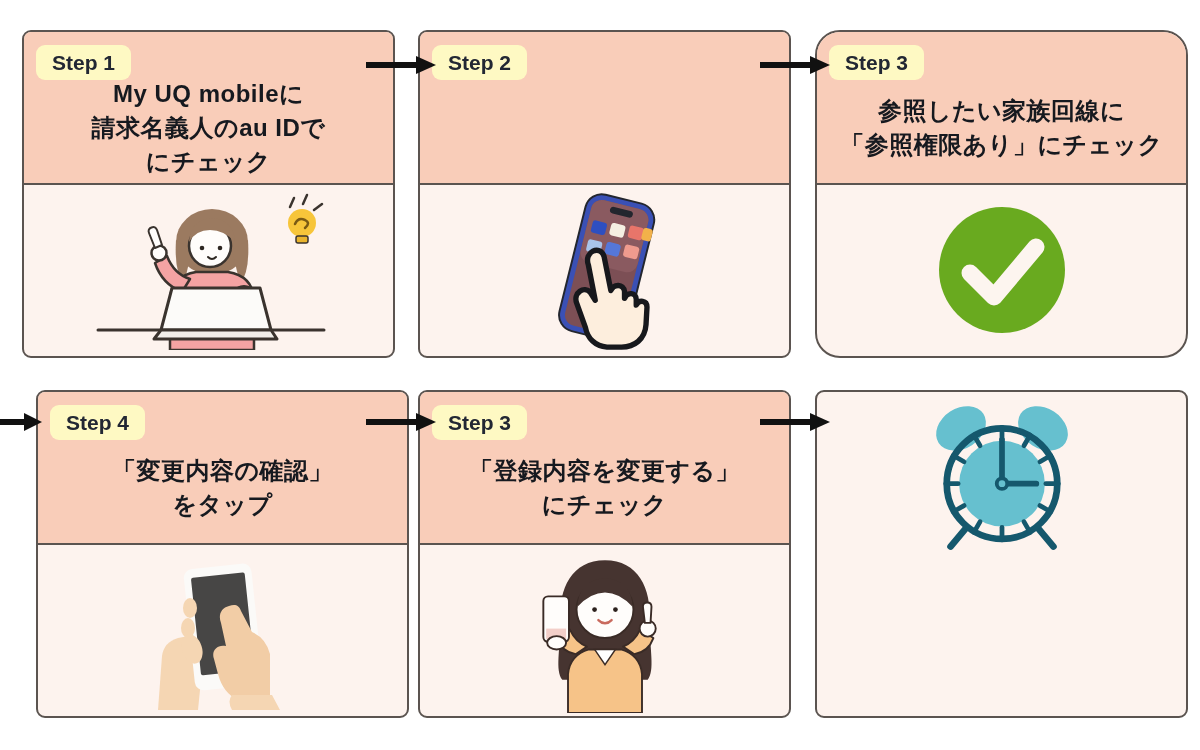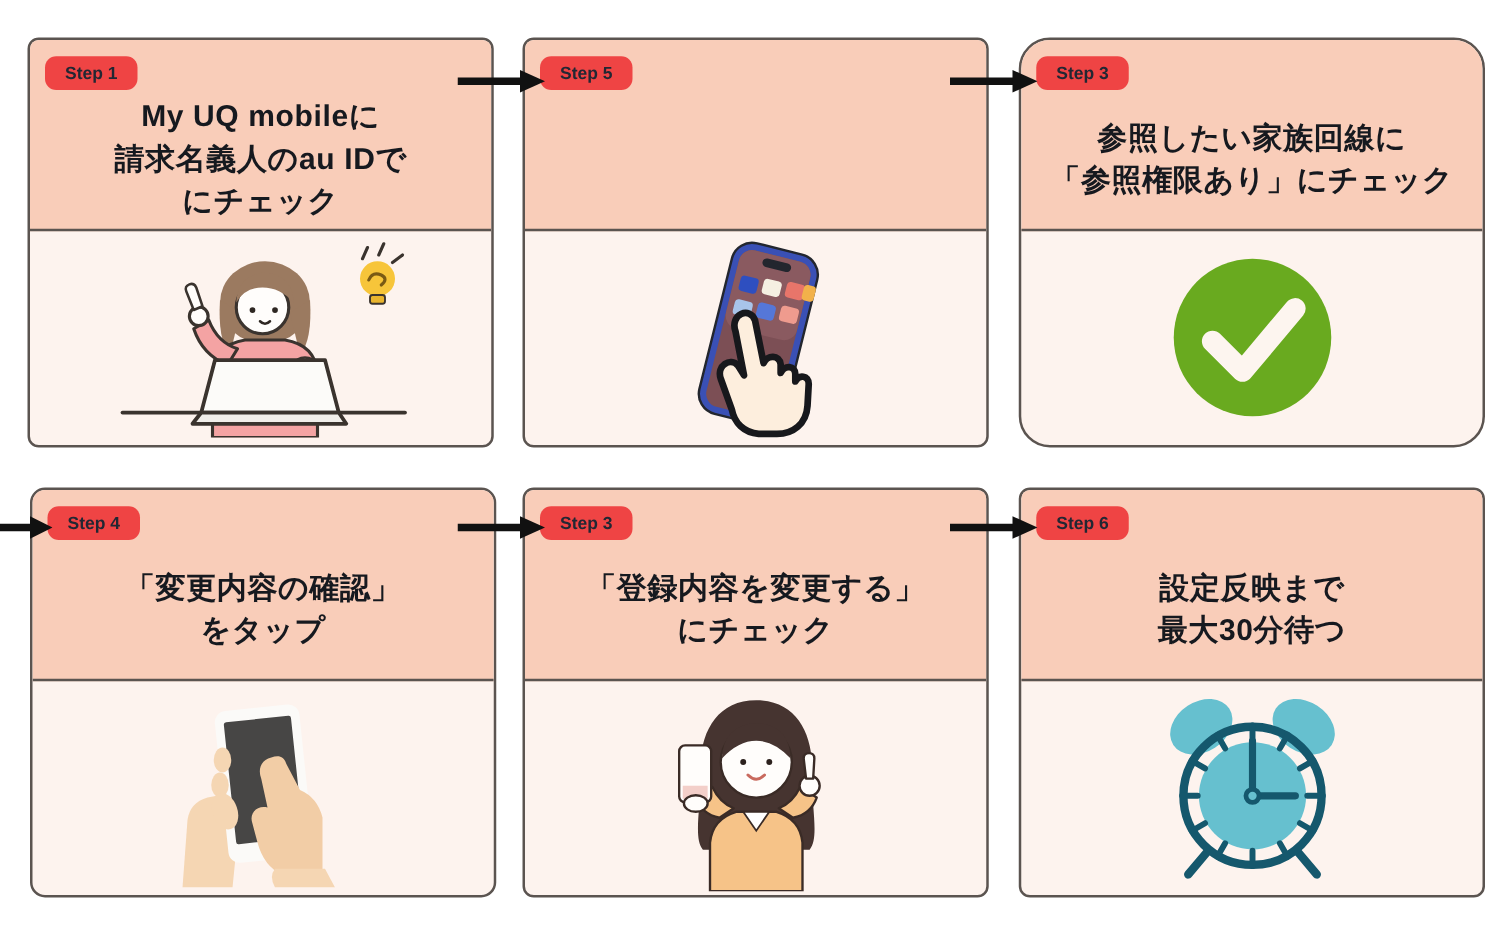--- a/index.html
+++ b/index.html
@@ -11,34 +11,34 @@
   .canvas{position:absolute;left:0;top:0;width:1200px;height:750px;}
 
   .card{
     position:absolute;width:369px;height:324px;
     border:2px solid #5b5450;border-radius:9px;
     background:#fdf3ee;overflow:hidden;box-sizing:content-box;
   }
   .card.c1{left:22px;top:30px;}
   .card.c2{left:418px;top:30px;}
   .card.c3{left:815px;top:30px;border-radius:25px;}
-  .card.c4{left:24px;top:390px;border-radius:12px;}
+  .card.c4{left:36px;top:390px;}
   .card.c5{left:418px;top:390px;}
   .card.c6{left:815px;top:390px;}
 
   .card-header{
     position:relative;height:153px;background:#f9cdb9;
     border-bottom:2px solid #5b5450;box-sizing:border-box;
     display:flex;align-items:center;justify-content:center;
     padding-top:40px;
   }
   .step-badge{
     position:absolute;top:13px;left:12px;
-    background:#ef4444;border-radius:9px;
-    padding:5px 16px;font-weight:bold;font-size:14px;color:#222733;
+    background:#fef9c3;border-radius:9px;
+    padding:5px 16px;font-weight:bold;font-size:21px;color:#222733;
     line-height:1.2;
   }
   .step-text{
     font-weight:bold;font-size:24px;line-height:34px;
     text-align:center;white-space:pre-line;color:#16191f;
     letter-spacing:0.5px;width:100%;
   }
   .card-body{
     height:169px;display:flex;align-items:center;justify-content:center;
   }
@@ -97,21 +97,21 @@
           <ellipse cx="160" cy="101" rx="8" ry="5" fill="#fffdfb" stroke="#3a332e" stroke-width="2"></ellipse>
           <path d="M88,98 L176,98 L187,140 L77,140 Z" fill="#fcfbf9" stroke="#3a332e" stroke-width="3" stroke-linejoin="round"></path>
           <path d="M77,140 L187,140 L193,149 L70,149 Z" fill="#f1eeea" stroke="#3a332e" stroke-width="3" stroke-linejoin="round"></path>
         </g>
       </svg>
     </div>
   </div>
 
   <div class="card c2">
     <div class="card-header">
-      <span class="step-badge">Step 5</span>
+      <span class="step-badge">Step 2</span>
     </div>
     <div class="card-body">
       <svg width="180" height="166" viewBox="0 0 180 170">
         <g transform="rotate(14 90 85)">
           <rect x="55" y="10" width="72" height="144" rx="17" fill="#3a50b5" stroke="#23262e" stroke-width="2"></rect>
           <rect x="61" y="16" width="60" height="132" rx="11" fill="#7c4f55"></rect>
           <rect x="61" y="16" width="60" height="66" rx="11" fill="#8a5a60"></rect>
           <rect x="80" y="20" width="24" height="7" rx="3.5" fill="#23262e"></rect>
           <g>
             <rect x="66" y="38" width="15" height="13" rx="3" fill="#2e4fc0"></rect>
@@ -203,25 +203,20 @@
         </g>
         <g>
           <circle cx="140" cy="86" r="8.5" fill="#fffdfb" stroke="#3a2b26" stroke-width="2"></circle>
           <path d="M137,80 L135,63 q0,-4.5 4.5,-4.5 q4.5,0 4.5,4.5 L143,80 Z" fill="#fffdfb" stroke="#3a2b26" stroke-width="2" stroke-linejoin="round"></path>
         </g>
       </svg>
     </div>
   </div>
 
   <div class="card c6">
-    <div class="card-header">
-      <span class="step-badge">Step 6</span>
-      <div class="step-text">設定反映まで
-最大30分待つ</div>
-    </div>
     <div class="card-body">
       <svg width="162" height="162" viewBox="0 0 170 170">
 
         <ellipse cx="42" cy="34" rx="28" ry="21" transform="rotate(-33 42 34)" fill="#66c0cf"></ellipse>
         <ellipse cx="128" cy="34" rx="28" ry="21" transform="rotate(33 128 34)" fill="#66c0cf"></ellipse>
 
         <line x1="47" y1="139" x2="31" y2="158" stroke="#15586d" stroke-width="7" stroke-linecap="round"></line>
         <line x1="123" y1="139" x2="139" y2="158" stroke="#15586d" stroke-width="7" stroke-linecap="round"></line>
 
         <circle cx="85" cy="92" r="45" fill="#66c0cf"></circle>

